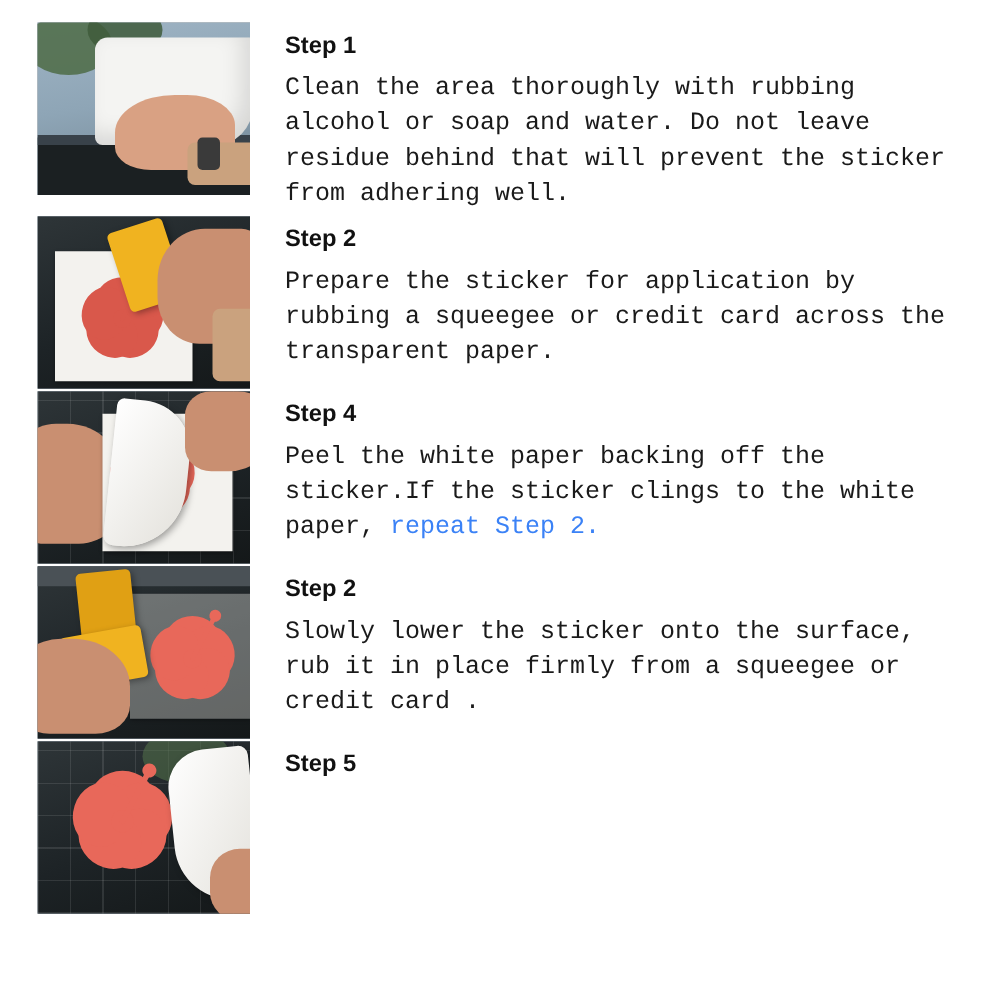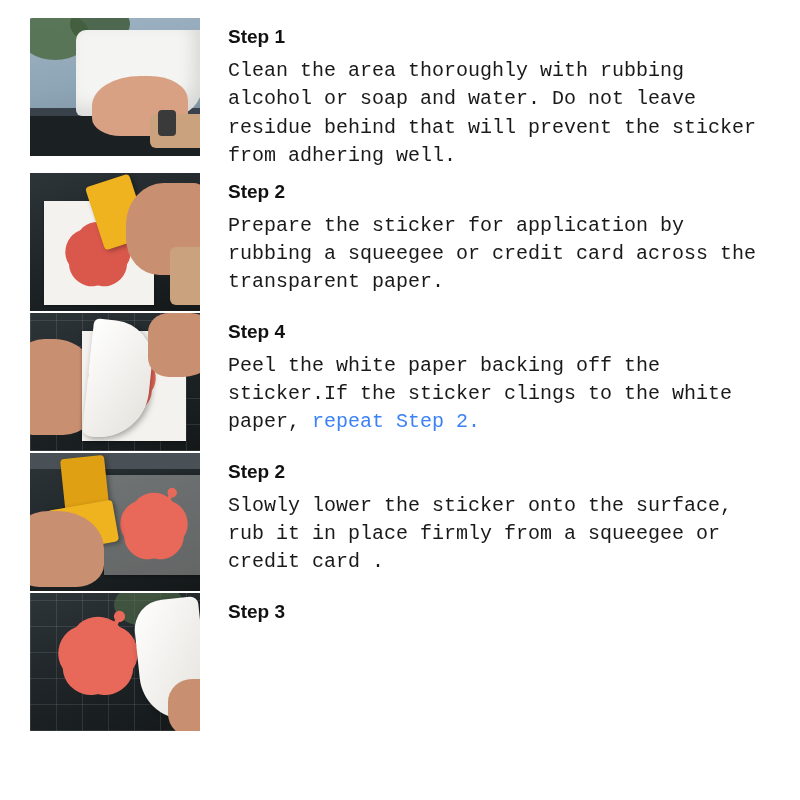--- a/index.html
+++ b/index.html
@@ -294,18 +294,18 @@
           <div class="petal p3"></div>
           <div class="petal p4"></div>
           <div class="petal p5"></div>
           <div class="core"></div>
           <div class="stamen"></div>
         </div>
         <div class="paper-peel" style="left:108px; top:6px; width:66px; height:122px; border-radius:30px 8px 8px 46px; transform:rotate(-6deg);"></div>
         <div class="hand hand2" style="left:138px; top:86px; width:60px; height:58px; border-radius:40% 30% 30% 40%;"></div>
       </div>
       <div class="step-text">
-        <div class="step-label">Step 3</div>
+        <div class="step-label">Step 5</div>
       </div>
     </div>
 
   </div>
 </div>
 
 </body></html>

